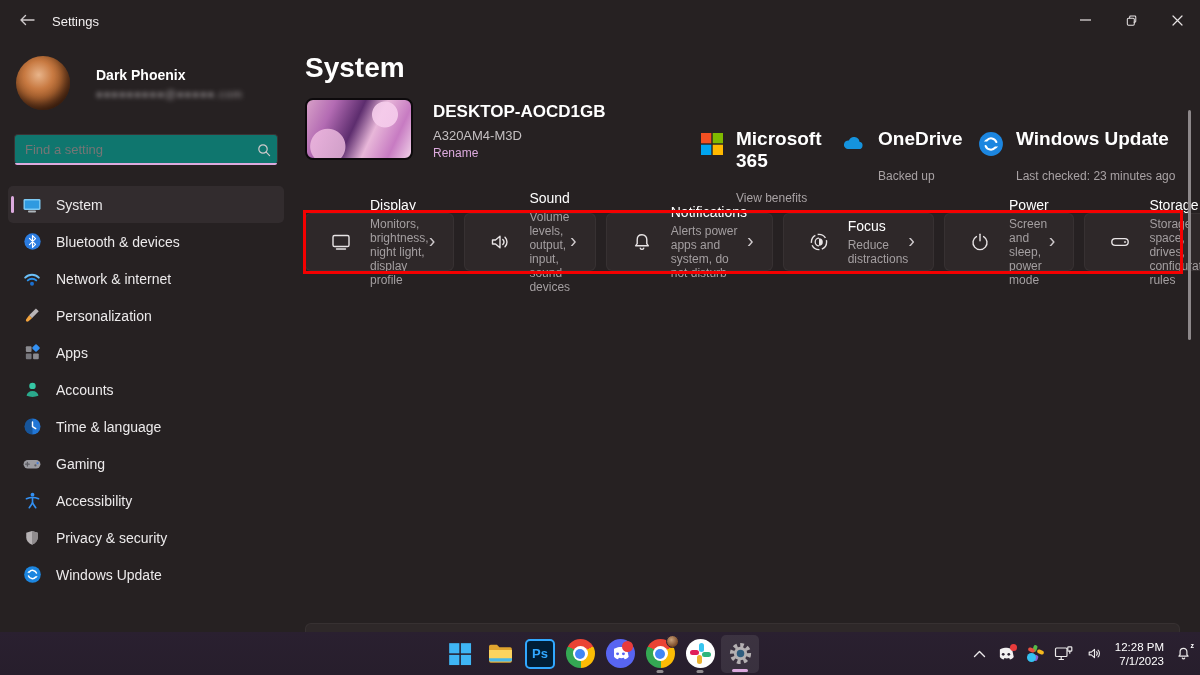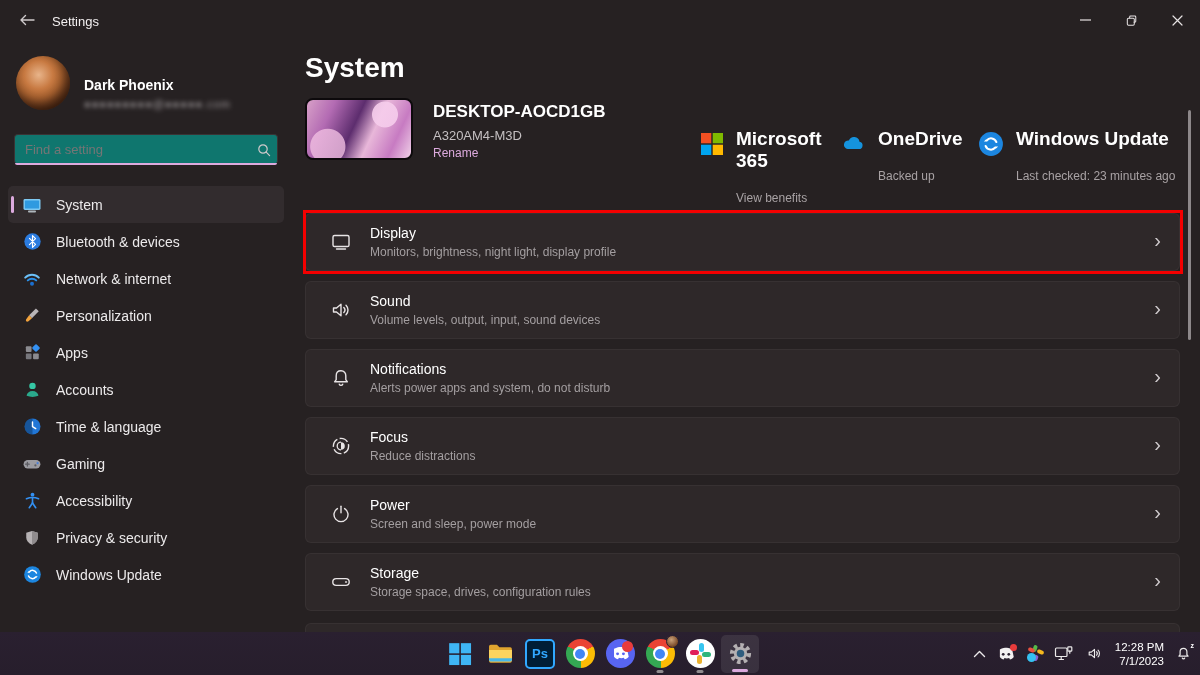--- a/index.html
+++ b/index.html
@@ -8,21 +8,21 @@
   .screen { position:absolute; inset:0; width:1200px; height:675px; background:#262122; overflow:hidden; }
 
   
   .titlebar { position:absolute; top:0; left:0; right:0; height:40px; }
   .back-btn { position:absolute; left:12px; top:6px; width:30px; height:28px; display:flex; align-items:center; justify-content:center; color:#cfcacc; font-size:17px; border-radius:4px; }
   .app-title { position:absolute; left:52px; top:14px; font-size:13px; color:#f2eff0; }
   .win-controls { position:absolute; right:0; top:0; display:flex; height:40px; }
   .win-btn { width:46px; height:40px; display:flex; align-items:center; justify-content:center; }
 
   
-  .profile { position:absolute; left:16px; top:56px; display:flex; align-items:flex-end; gap:14px; }
+  .profile { position:absolute; left:16px; top:56px; display:flex; align-items:center; gap:26px; }
   .avatar { width:54px; height:54px; border-radius:50%; background:radial-gradient(circle at 42% 35%, #e8b48a 0%, #c87a42 30%, #a45f2e 48%, #5e2f16 78%, #3a1d0e 100%); box-shadow:inset -4px -6px 10px rgba(0,0,0,.45); }
   .profile-name { font-size:14px; font-weight:bold; color:#fff; }
   .profile-email { font-size:11px; color:#b7b2b4; filter:blur(2.4px); opacity:.85; margin-top:5px; letter-spacing:1px; }
 
   .searchbox { position:absolute; left:14px; top:134px; width:264px; height:30px; background:#0f766e; border:1px solid #393435; border-bottom:none; border-radius:4px; display:flex; align-items:center; }
   .searchbox::after { content:""; position:absolute; left:0; right:0; bottom:-1px; height:2px; background:#dcaade; border-radius:0 0 4px 4px; }
   .searchbox input { flex:1; background:transparent; border:none; outline:none; color:#cfc9cb; font-size:13px; padding:0 8px 0 10px; font-family:"Liberation Sans", sans-serif; caret-color:#fff; }
   .search-icon { width:26px; display:flex; justify-content:center; align-items:center; }
 
   .nav { position:absolute; left:8px; top:186px; width:276px; }
@@ -45,21 +45,21 @@
   .device-rename { font-size:12px; color:#dcaade; display:inline-block; }
 
   .status-cards { position:absolute; left:700px; top:128px; display:flex; }
   .scard { display:flex; gap:12px; align-items:flex-start; }
   .scard .s-ico { width:26px; height:26px; display:flex; align-items:center; justify-content:center; margin-top:3px; }
   .scard-title { font-size:19px; font-weight:bold; color:#fff; }
   .scard-sub { font-size:12px; color:#a8a2a4; margin-top:19px; white-space:nowrap; }
   .scard-m365 { width:140px; }
   .scard-onedrive { width:138px; }
 
-  .rows { position:absolute; left:305px; top:213px; width:875px; display:flex; flex-direction:column; gap:10px; }
+  .rows { position:absolute; left:305px; top:213px; width:875px; display:flex; flex-direction:row; gap:10px; }
   .row { height:58px; background:#2e2829; border:1px solid rgba(255,255,255,.045); border-radius:6px; display:flex; align-items:center; padding:0 18px 0 14px; }
   .r-ico { width:26px; height:26px; display:flex; align-items:center; justify-content:center; margin:0 16px 0 8px; }
   .r-text { flex:1; }
   .r-title { font-size:14px; color:#fff; }
   .r-sub { font-size:12px; color:#a49fa1; margin-top:4px; }
   .r-chev { font-size:20px; color:#cfcacc; line-height:1; padding-bottom:4px; }
   .row-sliver { position:absolute; left:305px; top:623px; width:875px; height:12px; background:#2e2829; border:1px solid rgba(255,255,255,.045); border-radius:6px 6px 0 0; }
 
   .annotation-box { position:absolute; left:303px; top:210px; width:880px; height:64px; border:3px solid #f40000; pointer-events:none; }
   .scroll-thumb { position:absolute; left:1188px; top:110px; width:3px; height:230px; background:#8d888a; border-radius:2px; }

